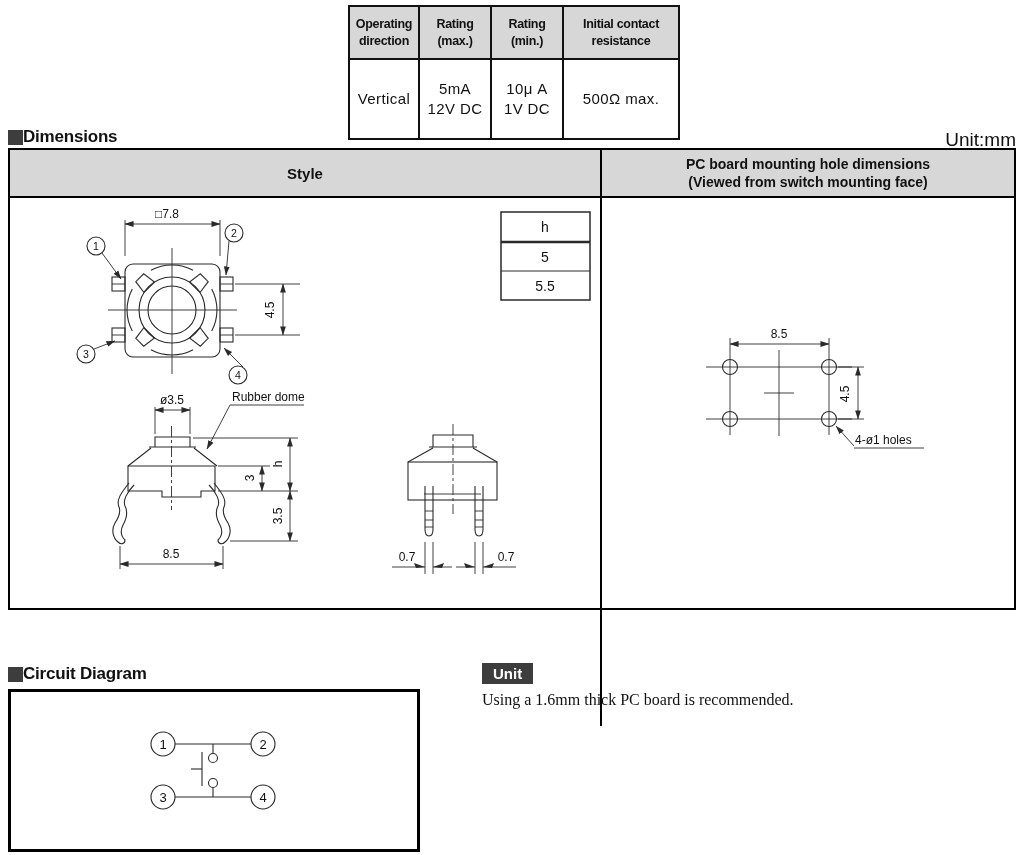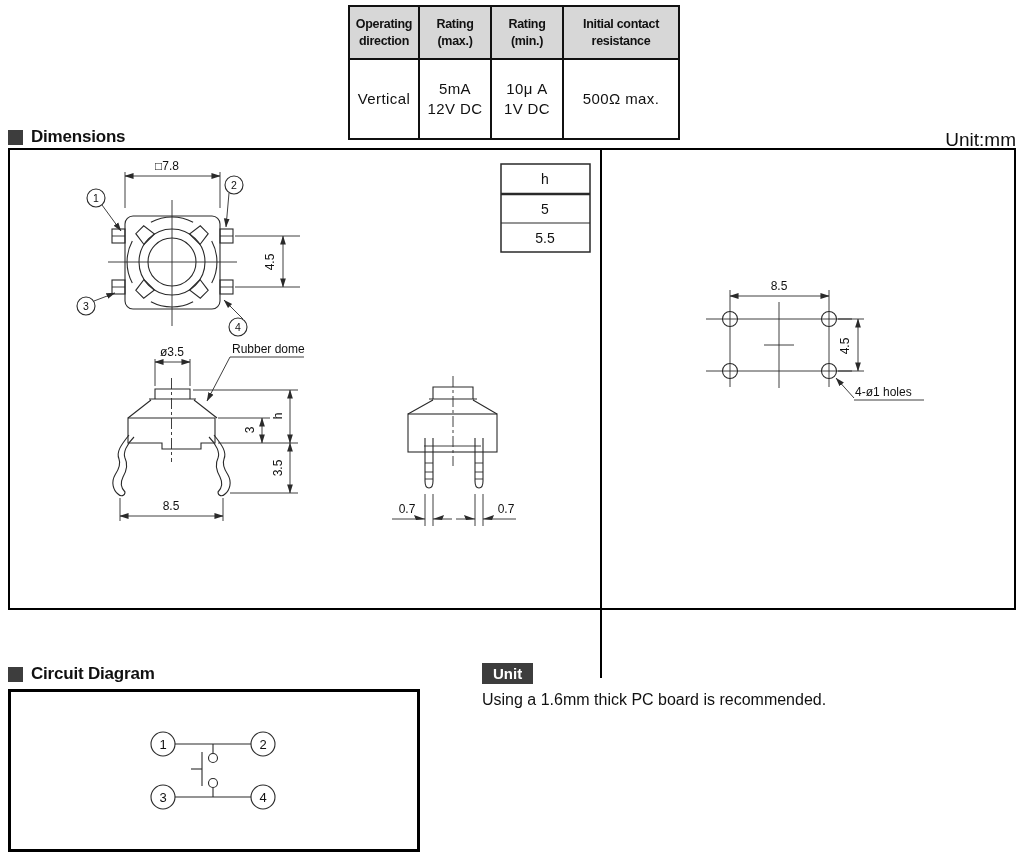--- a/index.html
+++ b/index.html
@@ -5,40 +5,40 @@
   html,body{margin:0;padding:0;background:#fff;}
   .page{position:relative;width:1024px;height:855px;background:#fff;overflow:hidden;
         font-family:"Liberation Sans",sans-serif;color:#111;}
   
   .spec-table{position:absolute;left:348px;top:5px;border-collapse:collapse;table-layout:fixed;}
   .spec-table th,.spec-table td{border:2px solid #111;text-align:center;vertical-align:middle;
         white-space:pre-line;padding:4px 2px;}
   .spec-table th{background:#d7d7d7;font-size:12.5px;font-weight:bold;height:43px;line-height:1.3;letter-spacing:-0.3px;}
   .spec-table td{font-size:15px;height:70px;line-height:1.35;letter-spacing:0.4px;}
   
-  .sec-head{position:absolute;display:flex;align-items:center;gap:8px;}
+  .sec-head{position:absolute;display:flex;align-items:center;gap:0;}
   .sec-sq{width:15px;height:15px;background:#3d3d3d;}
   .sec-title{font-size:17px;font-weight:bold;letter-spacing:-0.2px;}
   .unit{position:absolute;right:8px;top:129px;font-size:19px;text-align:right;}
   
   .dims-table{position:absolute;left:8px;top:148px;width:1004px;height:458px;border:2px solid #000;}
   .dims-head{display:flex;height:46px;border-bottom:2px solid #000;background:#d7d7d7;}
   .dims-head .c1{width:590px;border-right:2px solid #000;display:flex;align-items:center;justify-content:center;
         font-size:15px;font-weight:bold;}
   .dims-head .c2{flex:1;display:flex;align-items:center;justify-content:center;text-align:center;
         font-size:14px;font-weight:bold;white-space:pre-line;line-height:1.3;}
   .dims-body{position:relative;height:528px;}
   .dims-body .divider{position:absolute;left:590px;top:0;width:2px;height:100%;background:#000;}
   .drawing{position:absolute;top:0;}
   
   .circuit-svg{position:absolute;left:8px;top:689px;}
   
   .note-badge{position:absolute;left:482px;top:663px;background:#3d3d3d;color:#fff;
         font-size:15px;font-weight:bold;padding:2px 11px;}
-  .note-text{position:absolute;left:482px;top:691px;font-size:16px;}
+  .note-text{position:absolute;left:482px;top:691px;font-size:16px;font-family:Liberation Serif, serif;}
   
   .ln{fill:none;stroke:#2a2a2a;stroke-width:1.1;}
   .thin{stroke-width:0.9;}
   .thk{stroke-width:2.4;}
   .box{stroke-width:1.5;}
   .cl{stroke-dasharray:11 3 3 3;}
   .lbl{font-family:"Liberation Sans",sans-serif;font-size:12px;fill:#111;}
   .pinnum{font-family:"Liberation Sans",sans-serif;font-size:10.5px;fill:#111;}
   .htxt{font-family:"Liberation Sans",sans-serif;font-size:14px;fill:#111;}
   .ctxt{font-family:"Liberation Sans",sans-serif;font-size:13px;fill:#111;}
@@ -78,20 +78,25 @@
   </tbody>
     </table>
 
   <div class="sec-head" style="left:8px;top:127px;">
     <span class="sec-sq"></span>
     <span class="sec-title">Dimensions</span>
   </div>
   <div class="unit">Unit:mm</div>
 
   <div class="dims-table">
+    <div class="dims-head">
+      <div class="c1">Style</div>
+      <div class="c2">PC board mounting hole dimensions
+(Viewed from switch mounting face)</div>
+    </div>
     <div class="dims-body">
       <div class="divider"></div>
 
       <svg class="drawing" style="left:0;" width="590" height="410" viewBox="0 0 590 410">
         <defs>
           <marker id="arrA" viewBox="0 0 10 10" refX="9.5" refY="5" markerWidth="10" markerHeight="10" orient="auto-start-reverse">
             <path d="M0,1.8 L10,5 L0,8.2 z" class="arrfill"></path>
           </marker>
         </defs>
 

